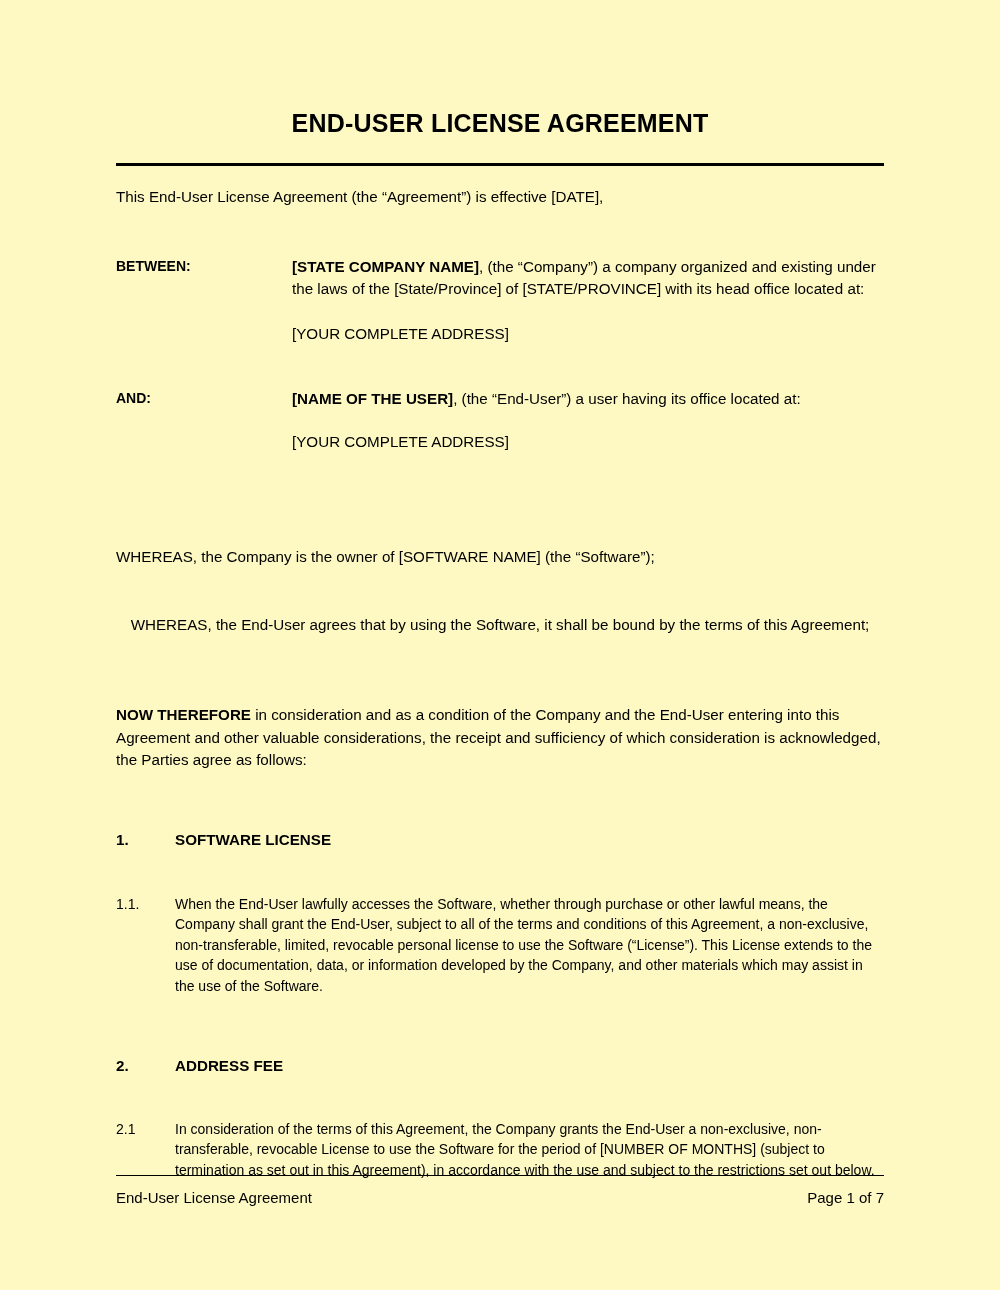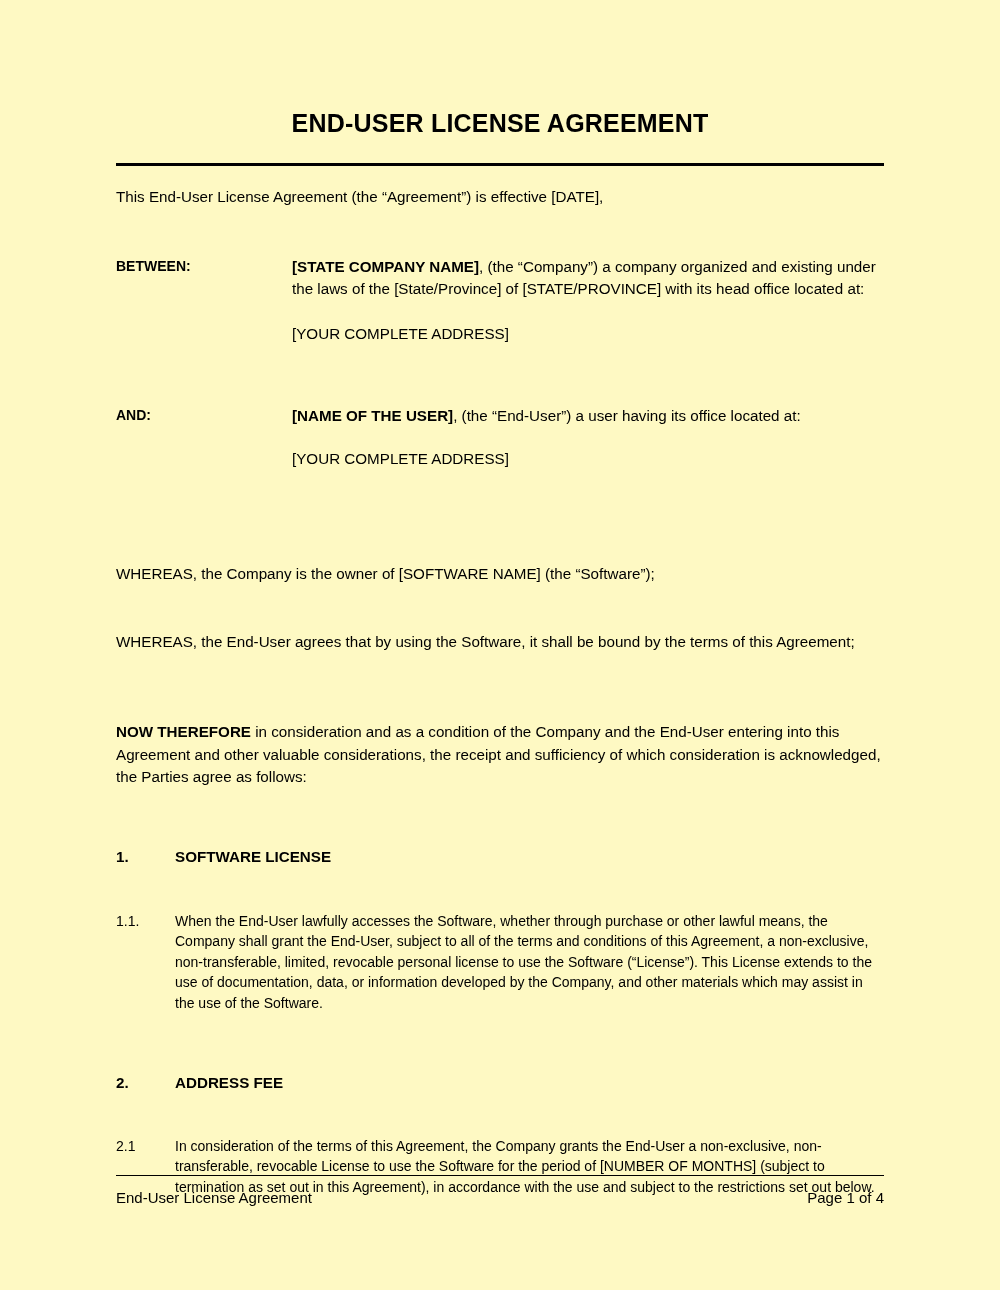--- a/index.html
+++ b/index.html
@@ -51,35 +51,36 @@
     text-align: left;
   }
   .intro {
     margin-top: 20px;
   }
   .whereas-1 {
     margin-top: 92px;
   }
   .whereas-2 {
     margin-top: 46px;
+    text-align: center;
   }
   .now-therefore {
     margin-top: 68px;
   }
   .bold {
     font-weight: bold;
   }
 
   
   .party-block {
     display: flex;
     margin-top: 48px;
   }
   .party-block.and-block {
-    margin-top: 60px;
+    margin-top: 43px;
   }
   .party-label {
     flex: 0 0 176px;
     font-size: 14px;
     font-weight: bold;
     line-height: 1.47;
   }
   .party-body {
     flex: 1 1 auto;
     font-size: 15.2px;
@@ -189,17 +190,17 @@
       <span class="num">2.1</span>
       <span class="text">In consideration of the terms of this Agreement, the Company grants the End-User a non-exclusive, non-transferable, revocable License to use the Software for the period of [NUMBER OF MONTHS] (subject to termination as set out in this Agreement), in accordance with the use and subject to the restrictions set out below.</span>
     </div>
 
   </div>
 
   <div class="footer">
     <div class="footer-rule"></div>
     <div class="footer-row">
       <span>End-User License Agreement</span>
-      <span>Page 1 of 4</span>
+      <span>Page 1 of 7</span>
     </div>
   </div>
 
 </div>
 
 </body></html>

